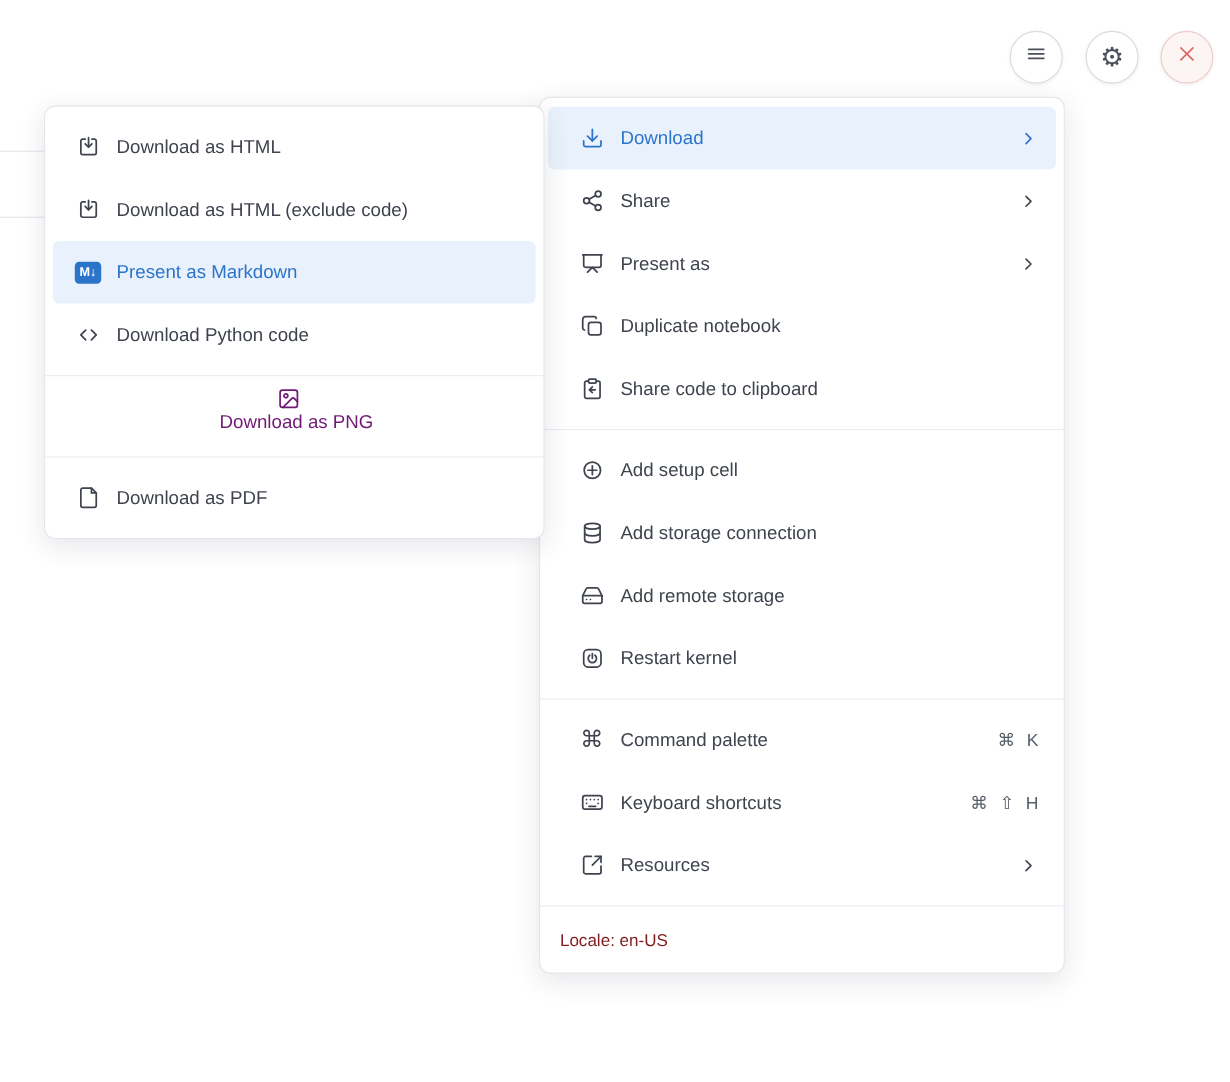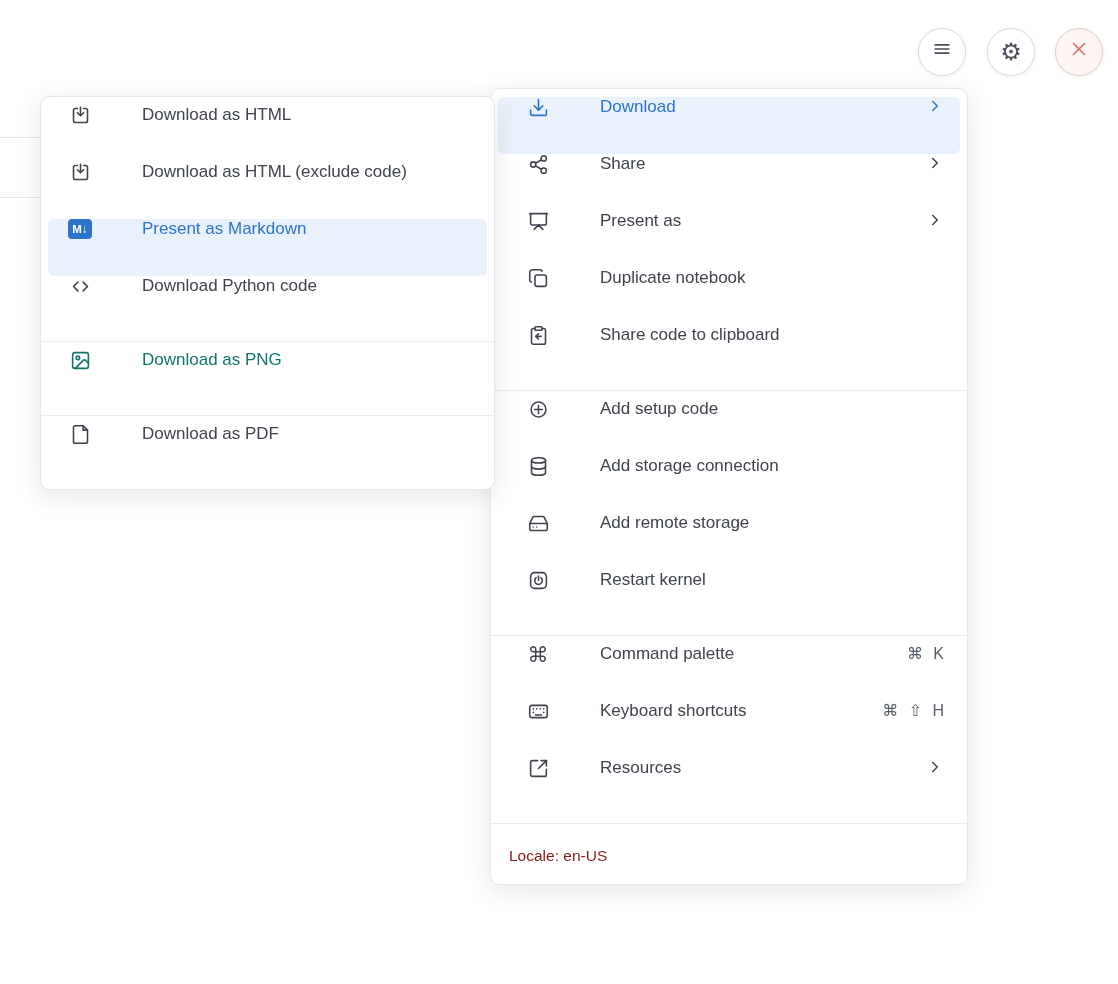--- a/index.html
+++ b/index.html
@@ -22,26 +22,26 @@
 
   
   .menu {
     position:absolute; background:#fff; border:1px solid #e4e6ea; border-radius:10px;
     box-shadow:0 6px 24px rgba(40,50,70,0.12); padding:8px 0;
   }
   .main-menu  { left:490px; top:88px;  width:478px; z-index:2; }
   .sub-menu   { left:40px;  top:96px;  width:455px; z-index:3; }
 
   .menu-item {
-    height:57px; display:flex; align-items:flex-start; margin:0 7px; border-radius:6px;
-    padding:0 16px 0 28px; font-size:17px; cursor:pointer; color:#3e434e;gap:36px;
+    height:57px; display:flex; align-items:center; margin:0 7px; border-radius:6px;
+    padding:0 16px 0 28px; font-size:17px; cursor:pointer; color:#3e434e;
   }
   .sub-menu .menu-item { padding-left:20px; }
   .menu-item.selected { background:#e9f2fc; color:#2b74c9; }
-  .menu-item.disabled { color:#0f766e; cursor:default; }
+  .menu-item.disabled { color:#701a75; cursor:default;flex-direction:column; }
 
   .mi-icon { width:24px; display:flex; align-items:center; justify-content:center; margin-right:14px; flex:0 0 24px; }
   .mi-icon svg { display:block; }
   .mi-label { flex:1 1 auto; white-space:nowrap; }
   .mi-chevron { margin-left:auto; display:flex; align-items:center; }
   .mi-shortcut { margin-left:auto; font-size:16px; color:#575e69; word-spacing:6px; white-space:nowrap; }
 
   .cmd-glyph { font-size:21px; line-height:1; }
 
   .md-badge {
@@ -159,21 +159,21 @@
     <div class="separator"></div>
 
     <div class="menu-item">
       <span class="mi-icon">
         <svg width="21" height="21" viewBox="0 0 24 24" fill="none" stroke="currentColor" stroke-width="1.8" stroke-linecap="round" stroke-linejoin="round">
             <circle cx="12" cy="12" r="8.5"></circle>
             <path d="M7.5 12h9"></path>
             <path d="M12 7.5v9"></path>
           </svg>
       </span>
-      <span class="mi-label">Add setup code</span>
+      <span class="mi-label">Add setup cell</span>
     </div>
 
     <div class="menu-item">
       <span class="mi-icon">
         <svg width="21" height="21" viewBox="0 0 24 24" fill="none" stroke="currentColor" stroke-width="1.8" stroke-linecap="round" stroke-linejoin="round">
             <ellipse cx="12" cy="5" rx="8" ry="3"></ellipse>
             <path d="M4 5v14c0 1.66 3.58 3 8 3s8-1.34 8-3V5"></path>
             <path d="M4 12c0 1.66 3.58 3 8 3s8-1.34 8-3"></path>
           </svg>
       </span>

